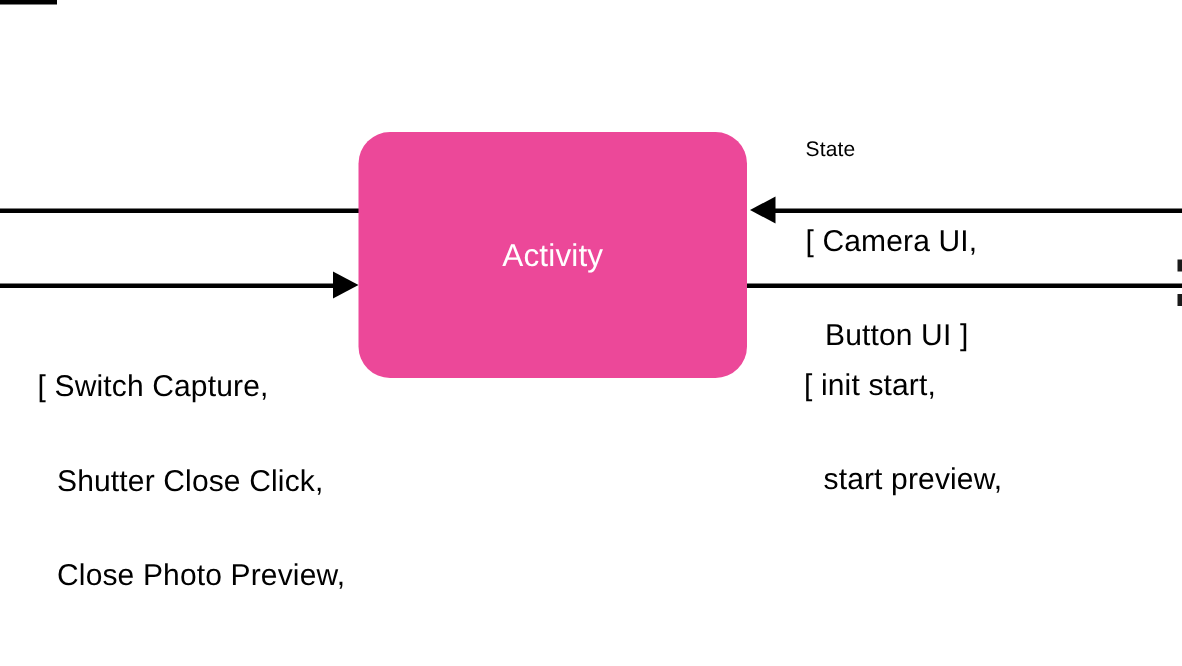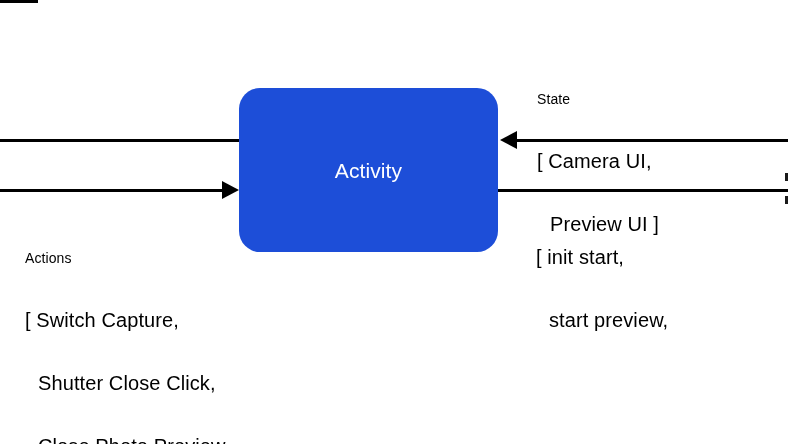--- a/index.html
+++ b/index.html
@@ -43,21 +43,21 @@
     background: #1a1a1a;
   }
 
   
   .activity-box {
     position: absolute;
     left: 239px;
     top: 88px;
     width: 259px;
     height: 164px;
-    background: #1d4ed8;
+    background: #ec4899;
     border-radius: 21px;
     display: flex;
     align-items: center;
     justify-content: center;
   }
   .activity-label {
     color: #ffffff;
     font-size: 21px;
     font-weight: 400;
     letter-spacing: 0.1px;
@@ -171,32 +171,31 @@
   <div class="line line-state"></div>
   <div class="arrow-left arrow-state-head"></div>
   <div class="line line-ops"></div>
 
   <div class="activity-box">
     <span class="activity-label">Activity</span>
   </div>
 
 
   <div class="text-block block-actions">
-    <div class="heading">Actions</div>
     <div class="body-line">[ Switch Capture,</div>
     <div class="body-line indent">Shutter Close Click,</div>
     <div class="body-line indent">Close Photo Preview,</div>
     
     
   </div>
 
   <div class="text-block block-state">
     <div class="heading">State</div>
     <div class="body-line">[ Camera UI,</div>
-    <div class="body-line indent">Preview UI ]</div>
+    <div class="body-line indent">Button UI ]</div>
   </div>
 
   <div class="text-block block-ops">
     <div class="body-line">[ init start,</div>
     <div class="body-line indent">start preview,</div>
     
     
     
     
   </div>

